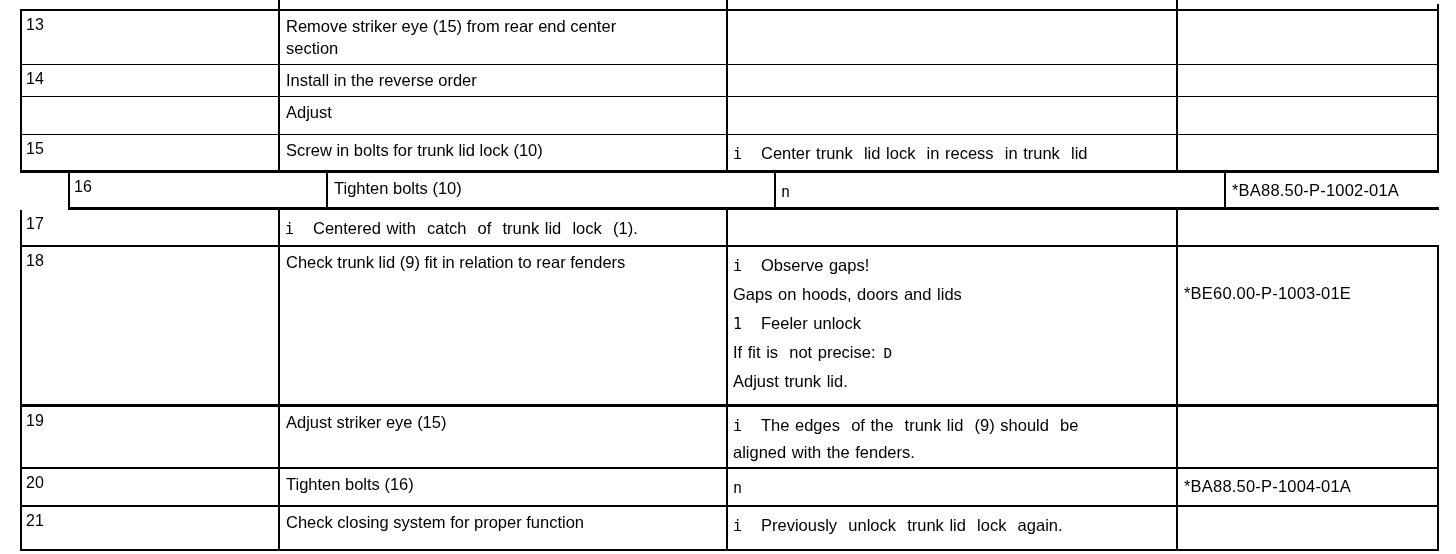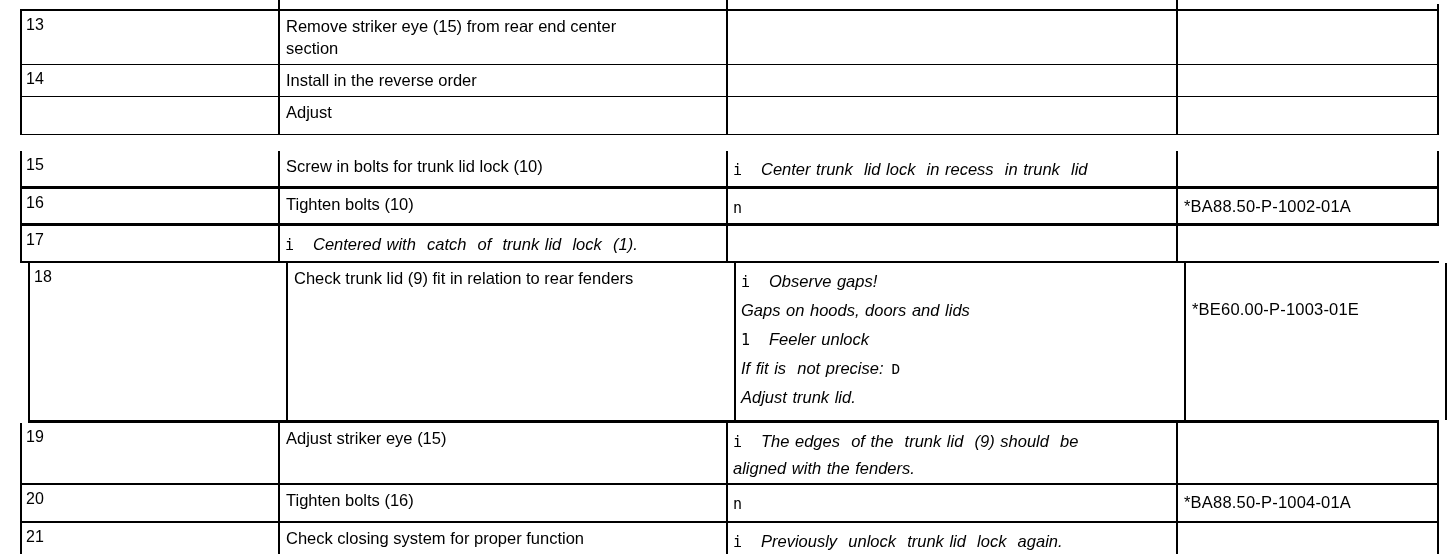--- a/index.html
+++ b/index.html
@@ -32,21 +32,21 @@
   .c4{padding:5px 6px 2px 6px;font-size:16.5px;line-height:24px;}
   .slot{min-height:29px;}
   .sym{
     font-family:"DejaVu Sans Mono","Liberation Mono",monospace;
     font-size:15px;display:inline-block;width:28px;vertical-align:baseline;
   }
   .sym-suffix{
     font-family:"DejaVu Sans Mono","Liberation Mono",monospace;
     font-size:14.5px;margin-left:8px;
   }
-  .note-text{white-space:pre-wrap;word-spacing:1px;font-style:italic;}
+  .note-text{white-space:pre-wrap;word-spacing:1px;}
   .code-text{letter-spacing:0.2px;}
   .stub{position:absolute;top:0;width:2px;height:9px;background:#000;}
 </style>
 </head>
 <body>
 
 <div class="stub" style="left:278px;"></div>
 <div class="stub" style="left:726px;"></div>
 <div class="stub" style="left:1176px;"></div>
 <div class="stub" style="left:1437px;height:9px;top:4px;"></div>
@@ -64,46 +64,46 @@
       <div class="c2"><span>Install in the reverse order</span></div>
       <div class="c3"></div>
       <div class="c4"></div>
     </div>
     <div class="row b1" style="min-height: 38px;">
       <div class="c1"><span></span></div>
       <div class="c2"><span>Adjust</span></div>
       <div class="c3"></div>
       <div class="c4"></div>
     </div>
-    <div class="row b3" style="min-height: 38px; margin-top: 16px;">
+    <div class="row b3" style="min-height: 38px;">
       <div class="c1"><span>15</span></div>
       <div class="c2"><span>Screw in bolts for trunk lid lock (10)</span></div>
       <div class="c3">
         <div class="note-line"><span class="sym">i</span><span class="note-text">Center trunk  lid lock  in recess  in trunk  lid</span></div>
       </div>
       <div class="c4"></div>
     </div>
-    <div class="row b3" style="min-height: 36px;">
+    <div class="row b3" style="min-height: 36px; margin-left: 48px;">
       <div class="c1"><span>16</span></div>
       <div class="c2"><span>Tighten bolts (10)</span></div>
       <div class="c3">
         <div class="note-line"><span class="sym">n</span><span class="note-text"></span></div>
       </div>
       <div class="c4">
         <div class="code-line"><span class="code-text">*BA88.50-P-1002-01A</span></div>
       </div>
     </div>
     <div class="row b2" style="min-height: 37px;">
       <div class="c1"><span>17</span></div>
       <div class="c3">
         <div class="note-line"><span class="sym">i</span><span class="note-text">Centered with  catch  of  trunk lid  lock  (1).</span></div>
       </div>
       <div class="c4"></div>
     </div>
-    <div class="row b3" style="min-height: 160px; margin-left: 8px;">
+    <div class="row b3" style="min-height: 160px;">
       <div class="c1"><span>18</span></div>
       <div class="c2"><span>Check trunk lid (9) fit in relation to rear fenders</span></div>
       <div class="c3">
         <div class="note-line slot"><span class="sym">i</span><span class="note-text">Observe gaps!</span></div>
         <div class="note-line slot"><span class="note-text">Gaps on hoods, doors and lids</span></div>
         <div class="note-line slot"><span class="sym">1</span><span class="note-text">Feeler unlock</span></div>
         <div class="note-line slot"><span class="note-text">If fit is  not precise:</span><span class="sym-suffix">D</span></div>
         <div class="note-line slot"><span class="note-text">Adjust trunk lid.</span></div>
       </div>
       <div class="c4">

